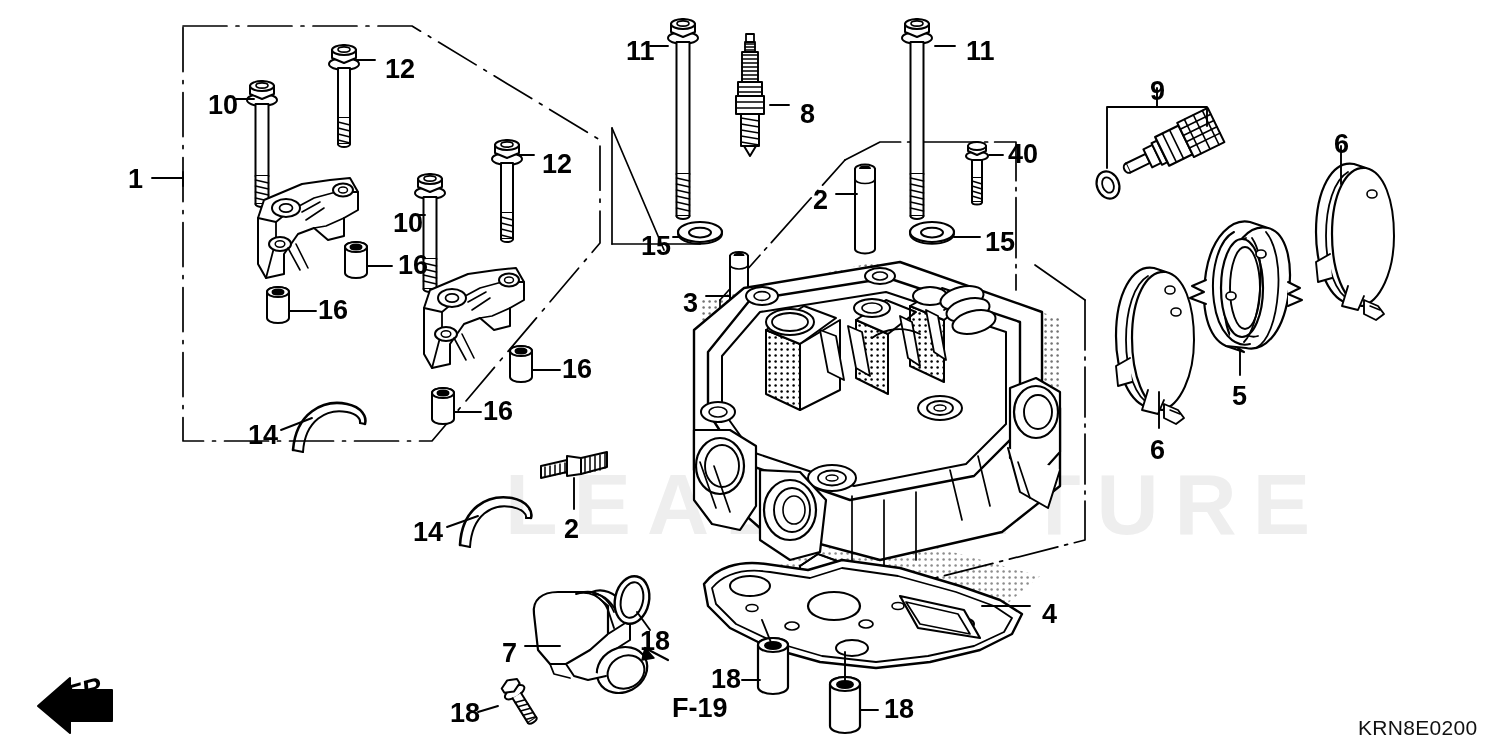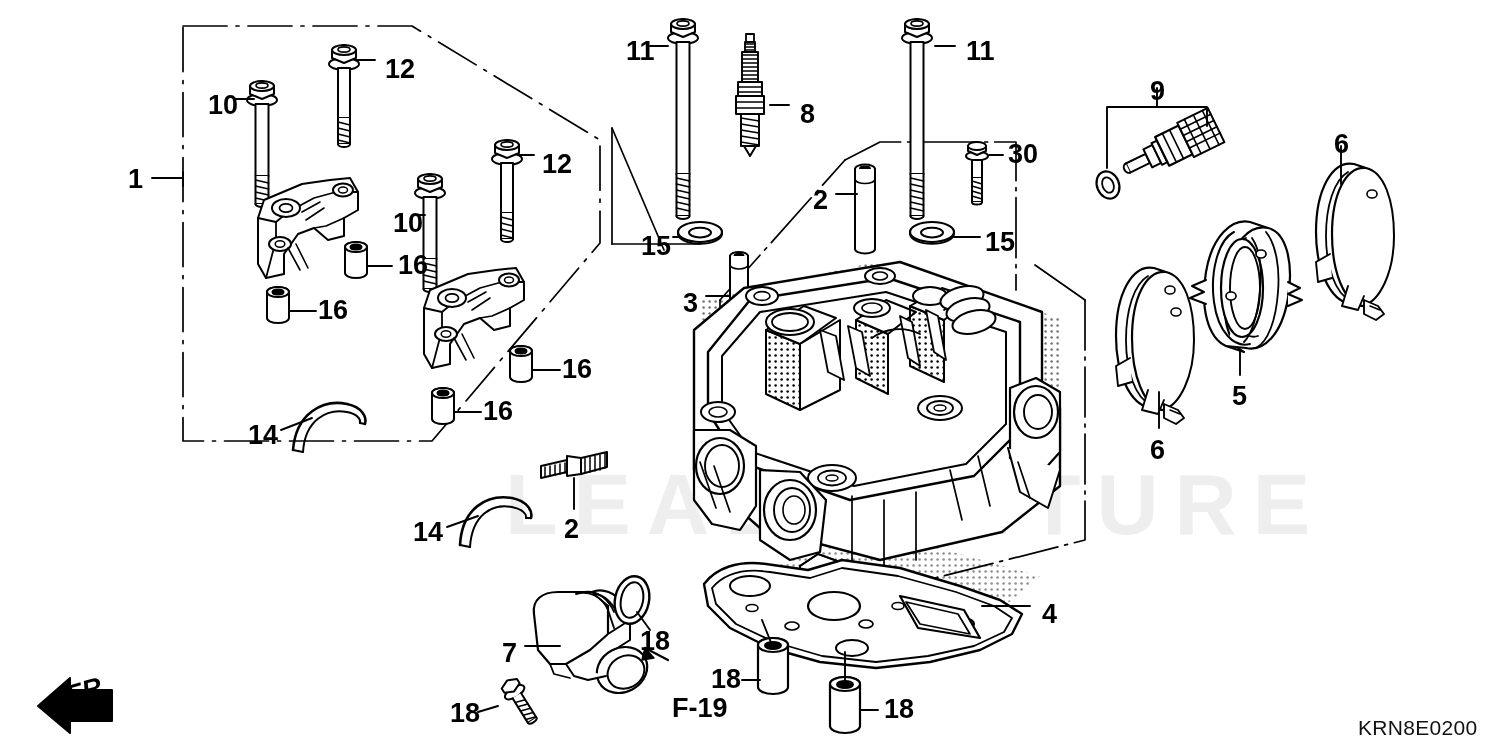--- a/index.html
+++ b/index.html
@@ -511,21 +511,21 @@
   <div class="callout n" style="left:641px;top:233px;">15</div>
   <div class="callout n" style="left:985px;top:229px;">15</div>
   <div class="callout n" style="left:398px;top:252px;">16</div>
   <div class="callout n" style="left:318px;top:297px;">16</div>
   <div class="callout n" style="left:562px;top:356px;">16</div>
   <div class="callout n" style="left:483px;top:398px;">16</div>
   <div class="callout n" style="left:640px;top:628px;">18</div>
   <div class="callout n" style="left:711px;top:666px;">18</div>
   <div class="callout n" style="left:884px;top:696px;">18</div>
   <div class="callout n" style="left:450px;top:700px;">18</div>
-  <div class="callout n" style="left:1008px;top:141px;">30</div>
+  <div class="callout n" style="left:1008px;top:141px;">40</div>
 
   <div class="fr-label" style="left:66px;top:675px;transform:rotate(-16deg);">FR.</div>
 
   <div class="f41" style="left:672px;top:693px;">F-19</div>
 
 
   <div class="partno" style="left:1358px;top:716px;">KRN8E0200</div>
 
 </div>
 

